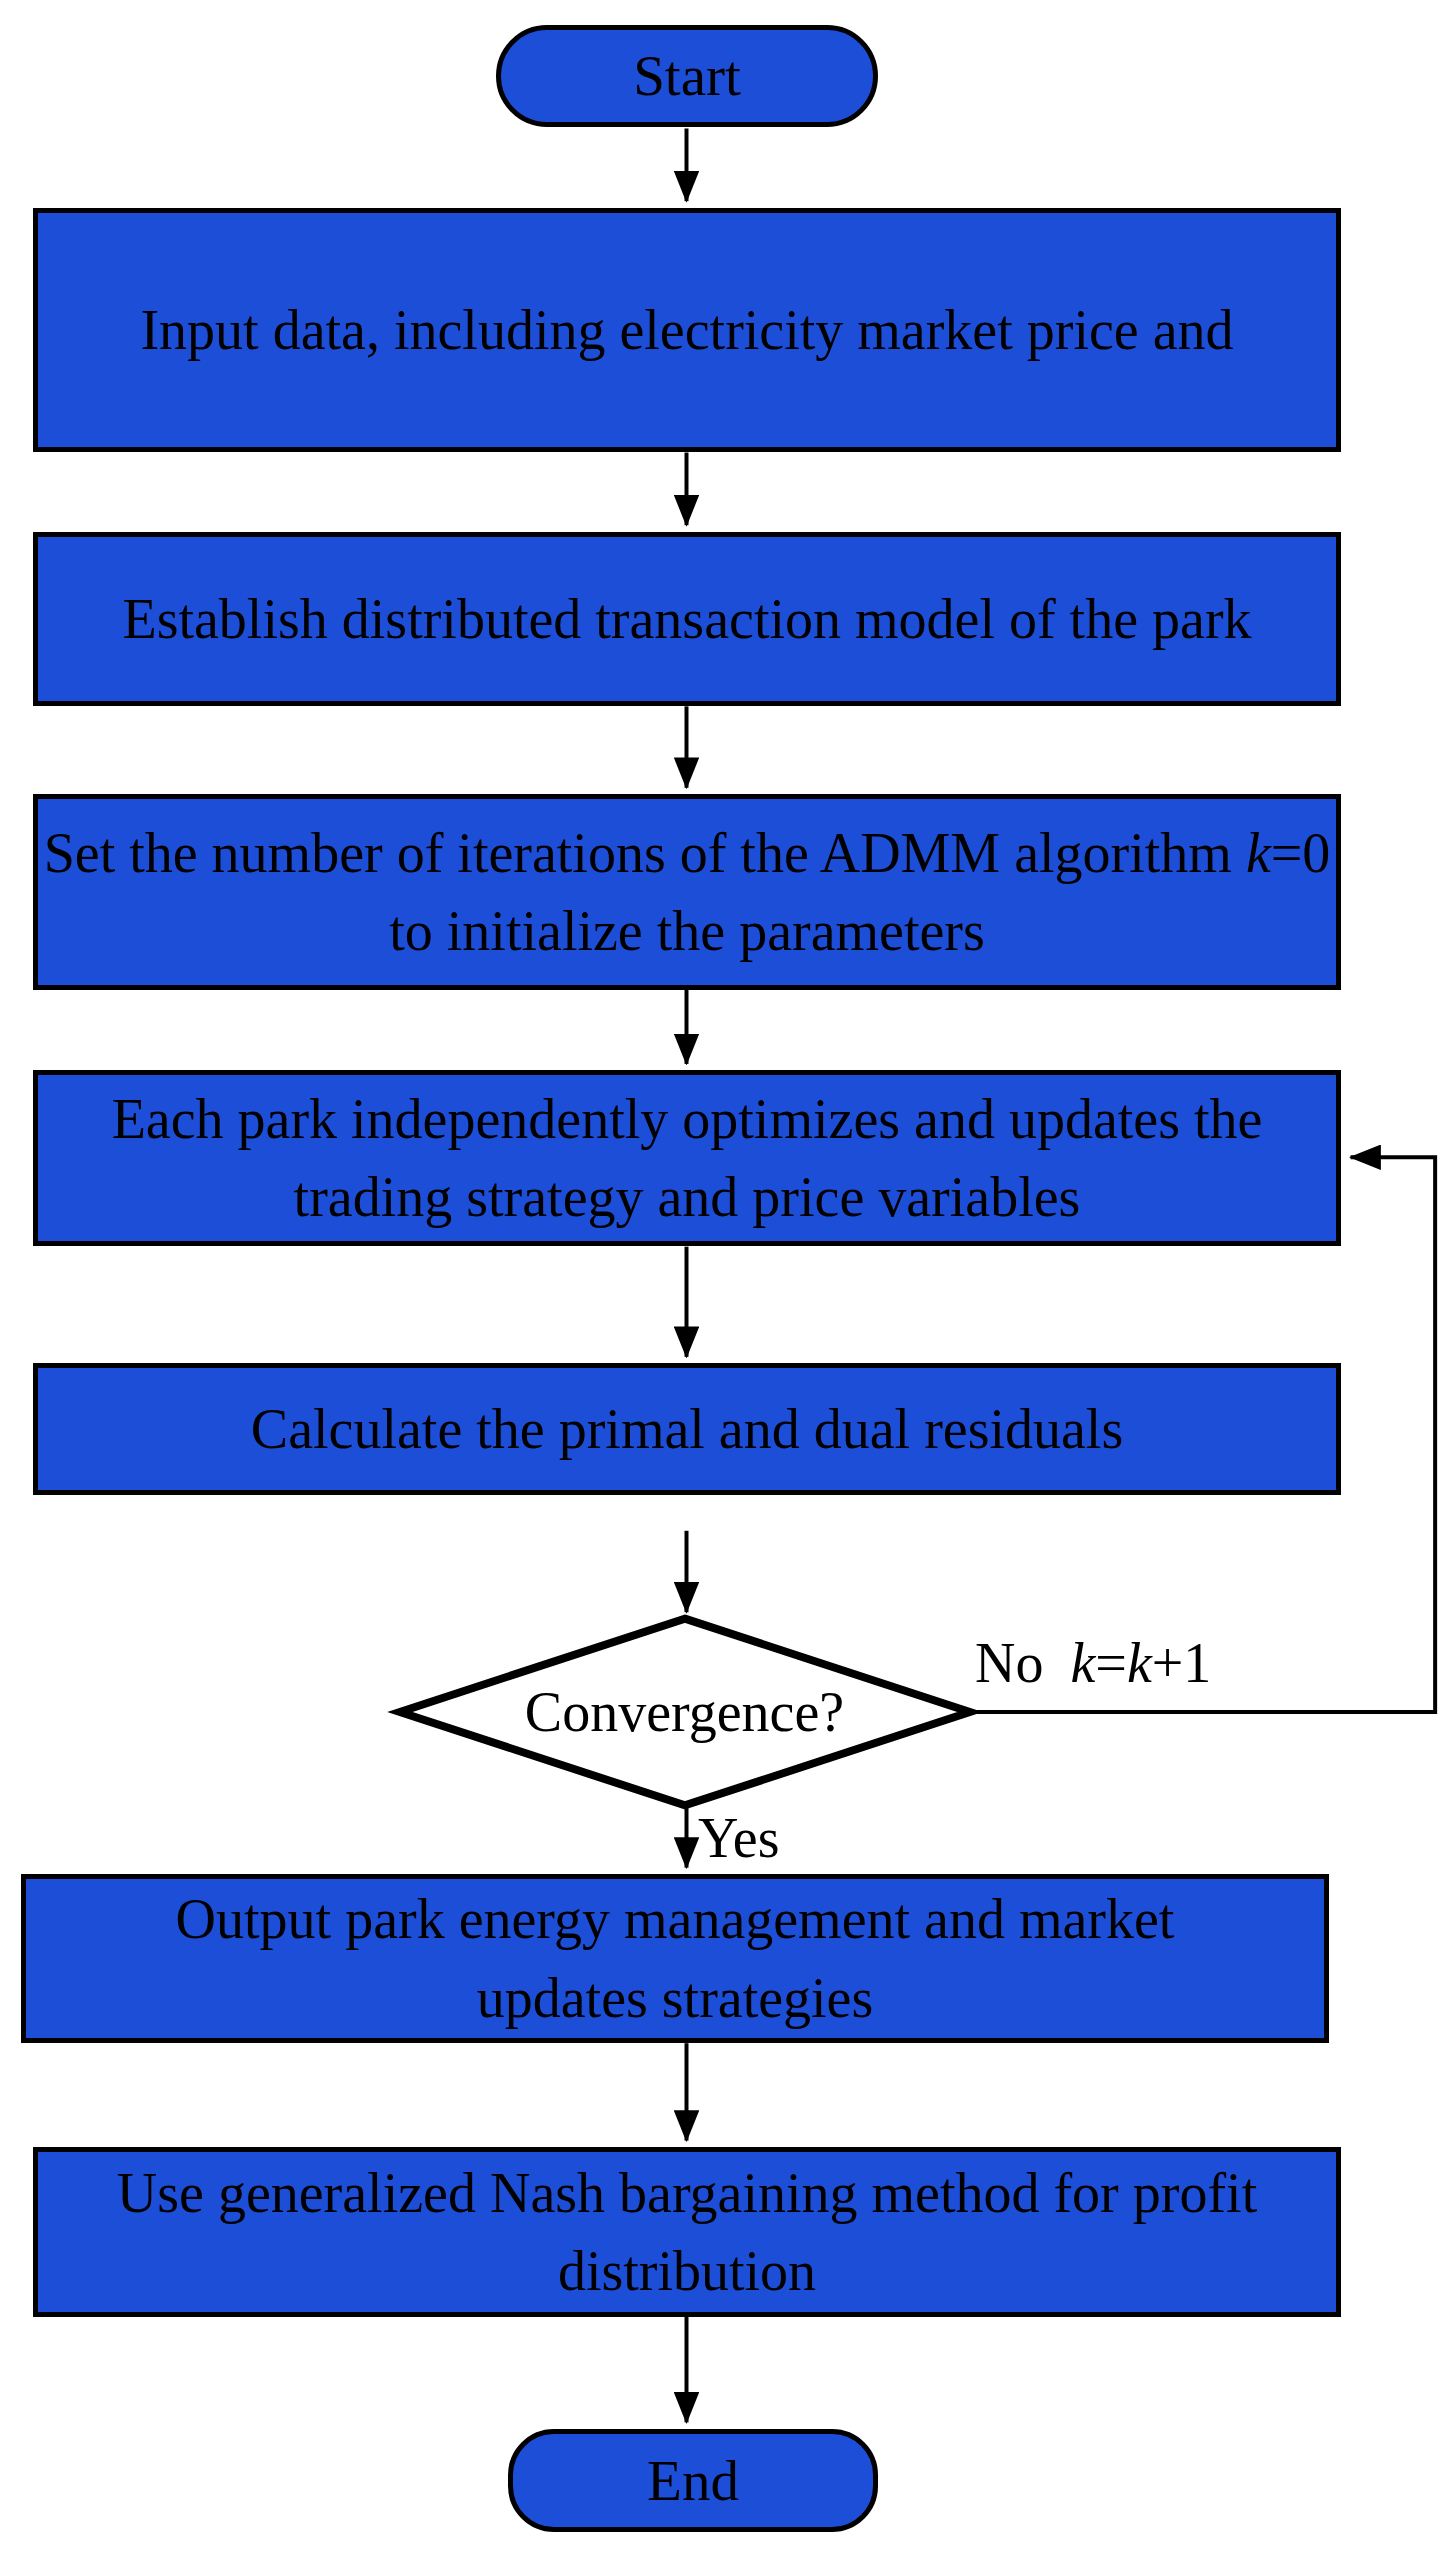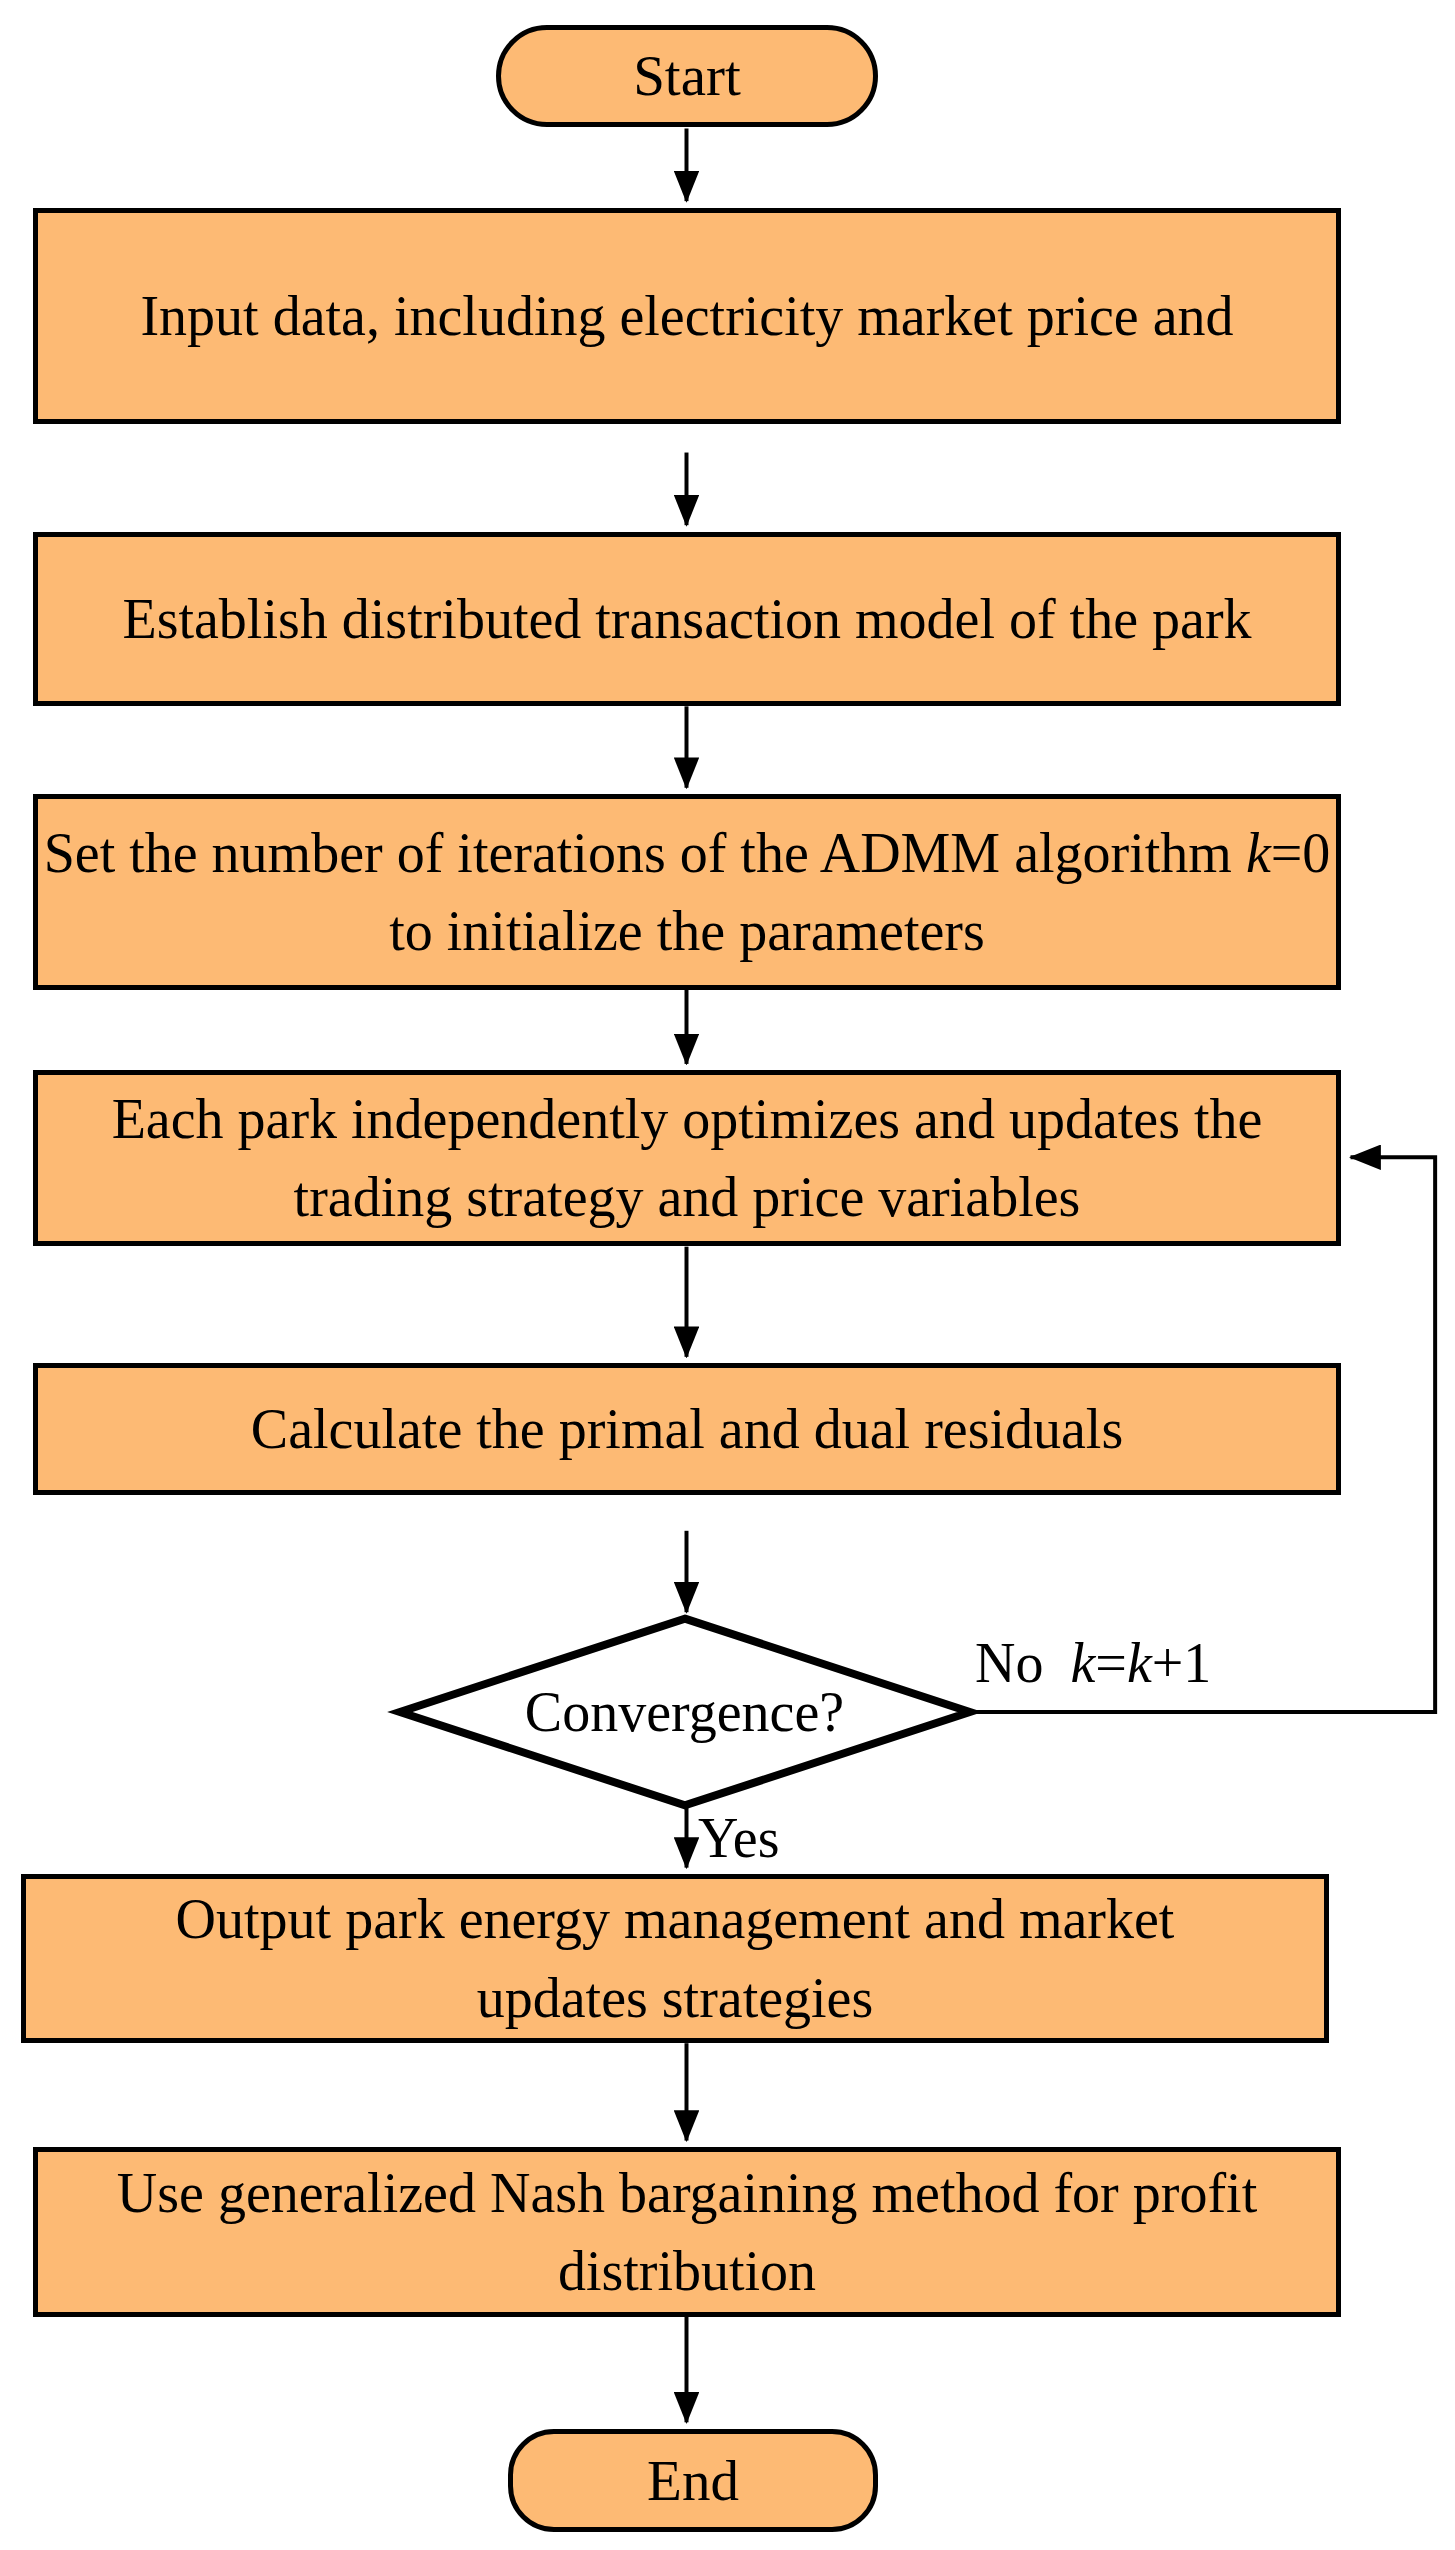--- a/index.html
+++ b/index.html
@@ -14,21 +14,21 @@
   }
   svg.connectors {
     position: absolute;
     left: 0; top: 0;
     width: 1456px; height: 2550px;
     display: block;
   }
   .node {
     position: absolute;
     box-sizing: border-box;
-    background: #fdba74;
+    background: #1d4ed8;
     border: 5.6px solid #000000;
     display: flex;
     flex-direction: column;
     align-items: center;
     justify-content: center;
     text-align: center;
     font-size: 56px;
     line-height: 1.4;
   }
   .node .line { display: block; white-space: nowrap; }
@@ -80,21 +80,21 @@
 
     <path d="M1215,2145 H1798 V1450 H1692" stroke="#000" stroke-width="5" fill="none" marker-end="url(#ah)"></path>
 
     <polygon points="858,2028 1215,2145 858,2262 501,2145" fill="#ffffff" stroke="#000000" stroke-width="10"></polygon>
   </svg>
 
   <div class="node terminator" style="left:496px; top:25px; width:382px; height:102px;">
     <span class="line">Start</span>
   </div>
 
-  <div class="node node--spread" style="left:33px; top:208px; width:1308px; height:216px;">
+  <div class="node node--spread" style="left:33px; top:208px; width:1308px; height:244px;">
     <span class="line">Input data, including electricity market price and</span>
   </div>
 
   <div class="node" style="left:33px; top:532px; width:1308px; height:174px;">
     <span class="line">Establish distributed transaction model of the park</span>
   </div>
 
   <div class="node" style="left:33px; top:794px; width:1308px; height:196px;">
     <span class="line"><span>Set the number of iterations of the ADMM algorithm </span><span class="var">k</span><span>=0</span></span>
     <span class="line">to initialize the parameters</span>

